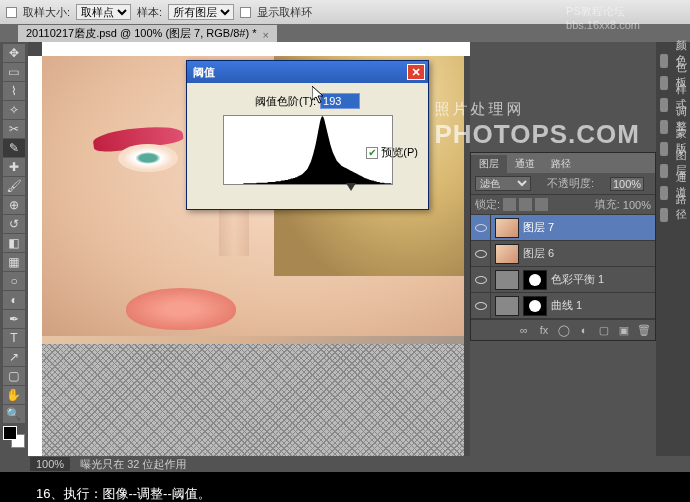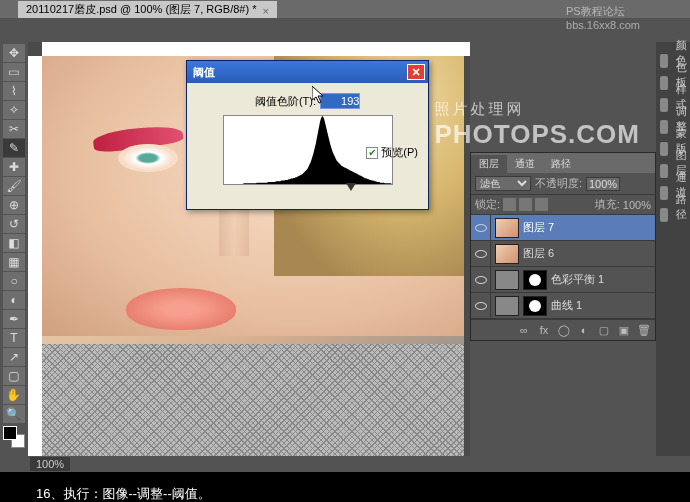--- a/index.html
+++ b/index.html
@@ -36,21 +36,21 @@
 .watermark-top{position:absolute;top:4px;right:50px;color:rgba(255,255,255,.5);font-size:11px}
 .right-col{width:220px;display:flex}
 .panels{width:186px;background:#535353;display:flex;flex-direction:column;gap:2px}
 .panel-dock{width:34px;background:#424242;display:flex;flex-direction:column;align-items:center;padding-top:6px;gap:2px}
 .dock-item{width:30px;height:20px;display:flex;align-items:flex-end;gap:8px;color:#ccc;font-size:10px;cursor:pointer;padding-left:2px}
 .dock-item .ico{width:14px;height:14px;background:#888;border-radius:2px}
 .layers-panel{background:#535353;border:1px solid #2a2a2a;margin-top:110px}
 .panel-tabs{display:flex;background:#6a6a6a;height:20px;align-items:flex-end}
 .panel-tabs .tab{padding:2px 8px;color:#ddd;font-size:10px;cursor:pointer}
 .panel-tabs .tab.active{background:#535353}
-.layer-opts{display:flex;align-items:center;padding:3px 4px;gap:4px;color:#bbb;font-size:10px;border-bottom:1px solid #3a3a3a}
+.layer-opts{display:flex;align-items:center;padding:3px 4px;gap:16px;color:#bbb;font-size:10px;border-bottom:1px solid #3a3a3a}
 .layer-opts select{background:#6a6a6a;color:#ddd;border:1px solid #3a3a3a;font-size:10px;width:56px}
 .layer-opts .opv{background:#6a6a6a;color:#ddd;border:1px solid #3a3a3a;width:34px;text-align:right;padding-right:2px}
 .layer-locks{display:flex;align-items:center;padding:2px 4px;gap:3px;color:#bbb;font-size:10px;border-bottom:1px solid #3a3a3a}
 .layer-locks .ic{width:13px;height:13px;background:#777}
 .layer-list{max-height:150px;overflow:auto}
 .layer-row{display:flex;align-items:center;height:26px;border-bottom:1px solid #3a3a3a;color:#ddd;font-size:11px}
 .layer-row.sel{background:#5a7cb8;color:#fff}
 .layer-row .vis{width:20px;height:100%;display:flex;align-items:center;justify-content:center;border-right:1px solid #3a3a3a}
 .layer-row .eye-ic{width:12px;height:8px;border:1px solid #ccc;border-radius:50%}
 .layer-row .thumb{width:24px;height:20px;margin:0 4px;background:#ddd;border:1px solid #222}
@@ -58,39 +58,48 @@
 .layer-row .thumb.adj{background:#888;display:flex;align-items:center;justify-content:center;color:#fff;font-size:9px}
 .layer-row .mask{width:24px;height:20px;background:#000;border:1px solid #222;margin-right:4px;position:relative}
 .layer-row .mask::after{content:"";position:absolute;top:3px;left:5px;width:12px;height:12px;background:#fff;border-radius:50%}
 .panel-footer{display:flex;justify-content:flex-end;padding:3px 4px;gap:6px;border-top:1px solid #3a3a3a}
 .panel-footer .ic{width:14px;height:14px;color:#bbb;display:flex;align-items:center;justify-content:center;cursor:pointer}
 .dialog{position:absolute;top:60px;left:186px;width:243px;background:#ece9d8;border:1px solid #0a246a;box-shadow:2px 2px 6px rgba(0,0,0,.4)}
 .dialog-title{height:22px;background:linear-gradient(#3b77dd,#2a5db8);color:#fff;display:flex;align-items:center;justify-content:space-between;padding:0 3px 0 6px;font-size:12px;font-weight:bold}
 .dialog-title .close{width:18px;height:16px;background:#e04030;color:#fff;display:flex;align-items:center;justify-content:center;font-size:11px;border:1px solid #fff;cursor:pointer}
 .dialog-body{padding:10px 10px 14px;position:relative}
 .thresh-row{display:flex;align-items:center;gap:4px;justify-content:center;margin-bottom:6px}
-.thresh-row input{width:40px;height:16px;border:1px solid #7a96df;background:#fff;color:#000;text-align:left;padding-left:20px}
+.thresh-row input{width:40px;height:16px;border:1px solid #7a96df;background:#fff;color:#000;text-align:left;padding-left:2px}
 .thresh-row input.sel{background:#316ac5;color:#fff}
 .histogram{width:170px;height:70px;border:1px solid #888;background:#fff;position:relative;margin:0 auto}
 .histo-svg{width:100%;height:100%}
 .slider-track{width:170px;height:10px;margin:0 auto;position:relative}
 .slider-thumb{position:absolute;top:-2px;width:0;height:0;border-left:5px solid transparent;border-right:5px solid transparent;border-top:8px solid #333}
 .dlg-buttons{position:absolute;top:8px;right:10px;display:flex;flex-direction:column;gap:4px}
 .dlg-buttons button{width:62px;height:20px;font-size:11px;background:linear-gradient(#fff,#e0e0e0);border:1px solid #888;cursor:pointer}
 .preview-chk{position:absolute;top:62px;right:10px;display:flex;align-items:center;gap:3px;font-size:11px}
 .preview-chk .chk{width:12px;height:12px;border:1px solid #888;background:#fff;display:flex;align-items:center;justify-content:center;color:#2a8a2a;font-size:10px}
 .cursor{position:absolute;top:86px;left:312px;width:16px;height:20px;pointer-events:none}
 .status-bar{position:absolute;bottom:0;left:0;right:0;height:16px;background:#535353;display:flex;align-items:center;padding-left:30px;color:#ccc;font-size:10px;gap:10px}
 .status-bar .zoom{background:#3a3a3a;padding:1px 6px}
 .caption{position:absolute;bottom:0;left:0;width:690px;height:16px;background:#000;color:#fff;display:flex;align-items:center;padding-left:36px;font-size:13px}
 </style>
 </head>
 <body>
 
 <div class="ps-app">
+  <div class="topbar">
+    <span class="check"></span>
+    <span>取样大小:</span>
+    <select><option>取样点</option></select>
+    <span>样本:</span>
+    <select><option>所有图层</option></select>
+    <span class="check"></span>
+    <span>显示取样环</span>
+  </div>
   <div class="tab-bar">
     <div class="doc-tab">
       <span>20110217磨皮.psd @ 100% (图层 7, RGB/8#) *</span>
       <span class="x">×</span>
     </div>
   </div>
 
   <div class="workspace">
     <div class="tool-col">
       <div class="t">✥</div>
@@ -269,16 +278,17 @@
       </div>
     </div>
   </div>
 
   <svg class="cursor" viewBox="0 0 16 20">
       <path d="M0 0 L0 14 L4 11 L7 17 L9 16 L6 10 L11 10 Z" fill="#fff" stroke="#000" stroke-width="1"></path>
     </svg>
 
   <div class="status-bar">
     <span class="zoom">100%</span>
+    <span>曝光只在 32 位起作用</span>
   </div>
 </div>
 
 <div class="caption">16、执行：图像--调整--阈值。</div>
 
 </body></html>

